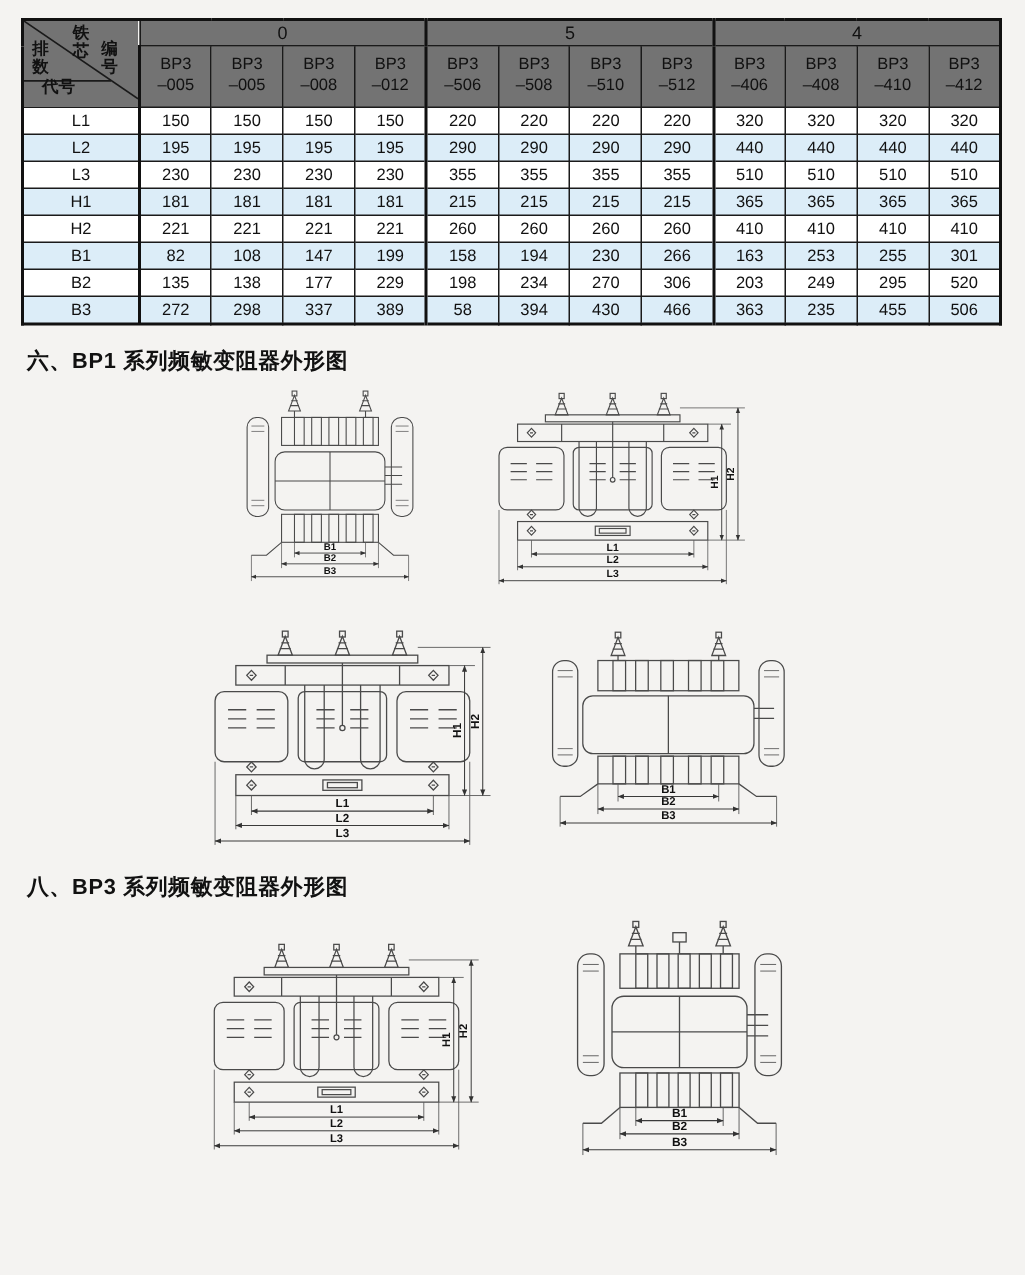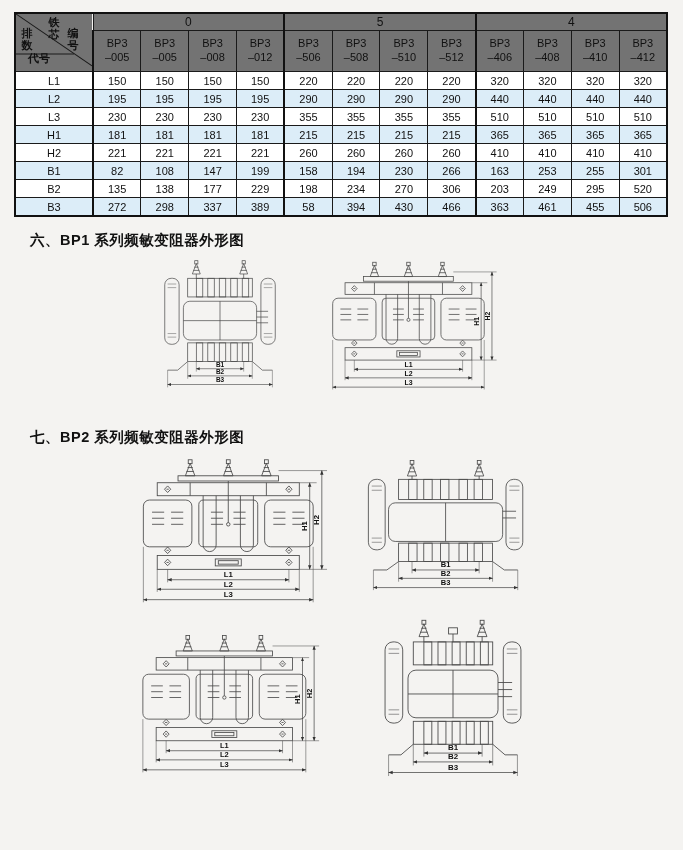--- a/index.html
+++ b/index.html
@@ -4,21 +4,21 @@
 <style>
   html,body{margin:0;padding:0;}
   body{
     width:683px;height:850px;overflow:hidden;
     background:#f4f3f1;
     font-family:"Liberation Sans","DejaVu Sans",sans-serif;
     color:#111;
   }
   .page{box-sizing:border-box;width:683px;height:850px;padding:8px 14px 0 14px;}
   .doc-title{font-size:15px;font-weight:bold;margin:2px 0 7px 4px;letter-spacing:.5px;}
-  .sec-title{font-size:14.5px;font-weight:bold;margin:0 0 0 16px;letter-spacing:.5px;}
+  .sec-title{font-size:14.5px;font-weight:bold;margin:0 0 0 4px;letter-spacing:.5px;}
 
   
   table.dims{
     border-collapse:collapse;table-layout:fixed;width:654px;
     font-size:11px;margin-top:4px;border:2px solid #111;
   }
   table.dims th,table.dims td{
     border:1px solid #1a1a1a;text-align:center;vertical-align:middle;
     padding:0;font-weight:normal;background:#fff;
   }
@@ -372,47 +372,47 @@
           <th class="code-cell">B3</th>
           <td class="gsep">272</td>
           <td>298</td>
           <td>337</td>
           <td>389</td>
           <td class="gsep">58</td>
           <td>394</td>
           <td>430</td>
           <td>466</td>
           <td class="gsep">363</td>
-          <td>461</td>
+          <td>235</td>
           <td>455</td>
           <td>506</td>
         </tr>
       </tbody>
   </table>
 
   <h2 class="sec-title sec6">六、BP1 系列频敏变阻器外形图</h2>
   <div class="draw-row row6">
     <svg class="draw" viewBox="0 0 170 182" width="122" height="131">
       <use href="#gSideSq"></use>
     </svg>
     <svg class="draw" viewBox="0 0 240 172" width="186" height="133">
       <use href="#gFront"></use>
     </svg>
   </div>
 
-  <h2 class="sec-title sec7">七、BP2 系列频敏变阻器外形图</h2>
   <div class="draw-row row7">
     <svg class="draw" viewBox="0 0 240 172" width="208" height="149">
       <use href="#gFront"></use>
     </svg>
     <svg class="draw" viewBox="0 0 205 158" width="172" height="133" style="margin-top:4px">
       <use href="#gSideW"></use>
     </svg>
   </div>
 
+  <h2 class="sec-title sec8">八、BP3 系列频敏变阻器外形图</h2>
   <div class="draw-row row8">
     <svg class="draw" viewBox="0 0 240 172" width="200" height="143" style="margin-top:14px">
       <use href="#gFront"></use>
     </svg>
     <svg class="draw" viewBox="0 0 170 182" width="150" height="161">
       <use href="#gSideSq3"></use>
     </svg>
   </div>
 
 </div>

